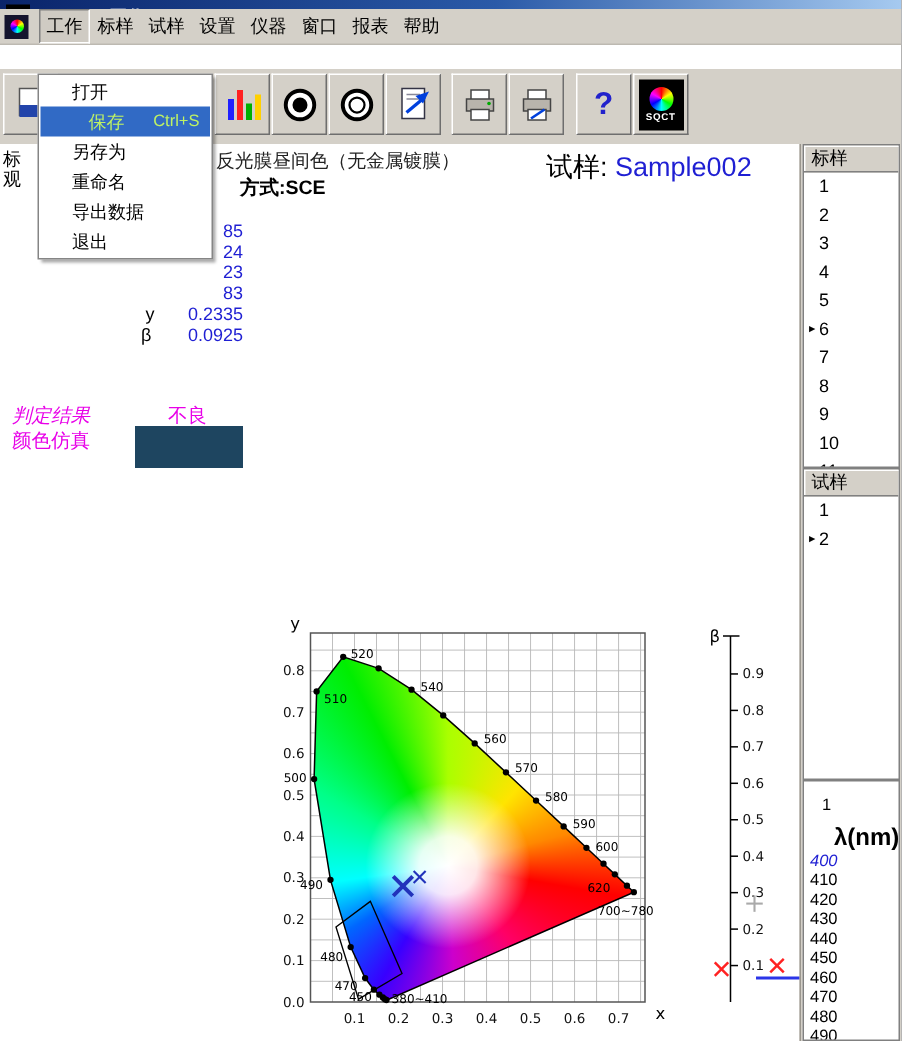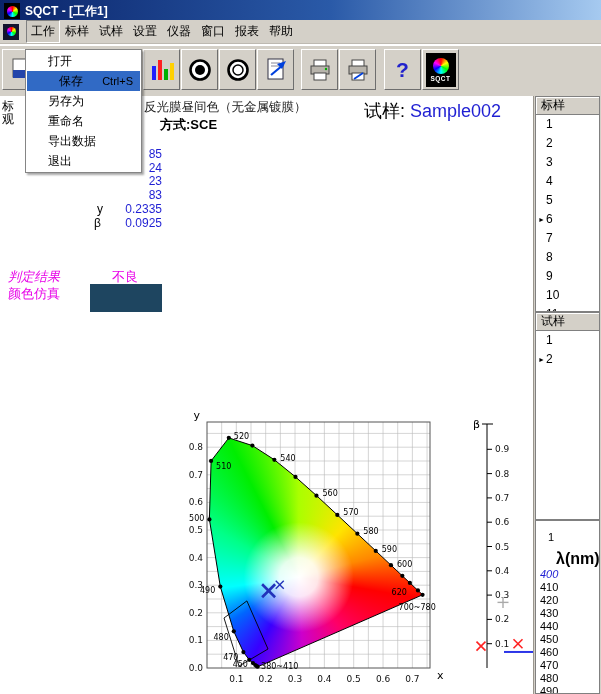--- a/index.html
+++ b/index.html
@@ -7,42 +7,42 @@
           font-family:"Liberation Sans","DejaVu Sans",sans-serif;color:#000;}
   
   .titlebar{position:absolute;left:0;top:0;width:601px;height:22px;z-index:10;
             background:linear-gradient(90deg,#0a246a 0%,#2a5aa8 55%,#a6caf0 100%);
             display:flex;align-items:center;gap:5px;padding-left:4px;box-sizing:border-box;}
   .titlebar .txt{color:#fff;font-weight:bold;font-size:12px;}
   .mini{width:16px;height:16px;background:#000;display:flex;align-items:center;justify-content:center;flex:0 0 auto;}
   .rainbow{border-radius:50%;background:conic-gradient(#ff0000,#ffff00,#00ff00,#00ffff,#0000ff,#ff00ff,#ff0000);}
   .mini .rainbow{width:11px;height:11px;}
   
-  .menubar{position:absolute;left:0;top:20px;width:601px;height:24px;background:#d4d0c8;z-index:10;
+  .menubar{position:absolute;left:0;top:6px;width:601px;height:24px;background:#d4d0c8;z-index:10;
            display:flex;align-items:center;font-size:12px;border-bottom:1px solid #bdb9b1;box-sizing:border-box;}
   .docicon{width:16px;height:16px;background:#14142e;margin:0 7px 0 3px;display:flex;align-items:center;justify-content:center;}
   .docicon .rainbow{width:9px;height:9px;}
   .mitem{padding:3px 5px;cursor:default;}
   .mitem.open{border:1px solid;border-color:#808080 #fff #fff #808080;background:#cfcbc3;padding:2px 4px;}
   
   .toolbar{position:absolute;left:0;top:46px;width:601px;height:50px;background:#d4d0c8;z-index:10;
            display:flex;align-items:flex-start;padding:3px 0 0 2px;box-sizing:border-box;}
   .tbtn{width:37px;height:41px;background:#d4d0c8;border:1px solid;border-color:#ffffff #6e6e6e #6e6e6e #ffffff;
         display:flex;align-items:center;justify-content:center;margin-right:1px;box-sizing:border-box;flex:0 0 auto;}
   .help-q{font-size:21px;font-weight:bold;color:#2222cc;}
   .logo{width:30px;height:34px;background:#000;display:flex;flex-direction:column;align-items:center;justify-content:center;gap:1px;}
   .logo .rainbow{width:16px;height:16px;}
   .logotext{font-size:6.5px;color:#fff;font-weight:bold;letter-spacing:.5px;}
   
   .dropdown{position:absolute;left:25px;top:49px;width:117px;background:#fff;z-index:50;
             border:1px solid #858585;box-shadow:inset 1px 1px 0 #fff,2px 2px 2px rgba(0,0,0,.35);
             padding:1px;box-sizing:border-box;font-size:12px;}
   .ditem{height:20px;display:flex;align-items:center;padding:0 7px 0 21px;}
   .ditem .sc{margin-left:auto;font-size:11px;}
-  .ditem.hl{background:#316ac5;color:#000000;padding-left:32px;}
+  .ditem.hl{background:#316ac5;color:#bef264;padding-left:32px;}
   
   .t{position:absolute;z-index:4;font-size:12px;white-space:nowrap;}
   .bluev{color:#1f1fd3;}
   .magenta{color:#e800e8;}
   .pv{width:42px;text-align:right;}
   .swatch{position:absolute;left:90px;top:284px;width:72px;height:28px;z-index:4;background:#1e4560;}
   
   #svg-under{position:absolute;left:0;top:0;z-index:1;pointer-events:none;}
   #svg-over{position:absolute;left:0;top:0;z-index:3;pointer-events:none;}
   #horseshoe{position:absolute;left:207px;top:422px;width:223px;height:246px;z-index:2;}

